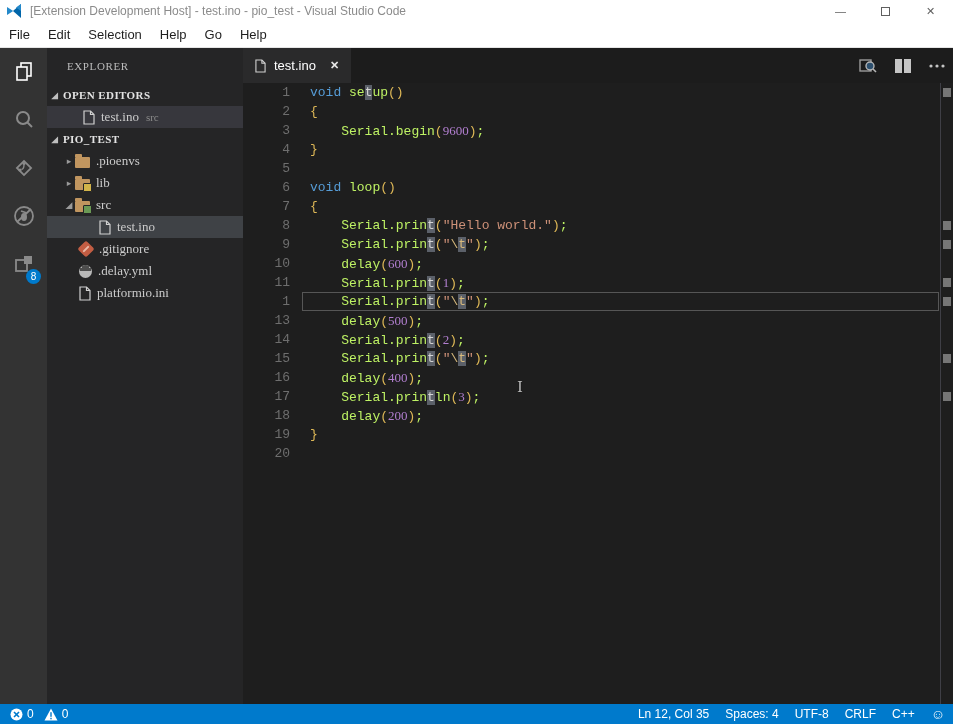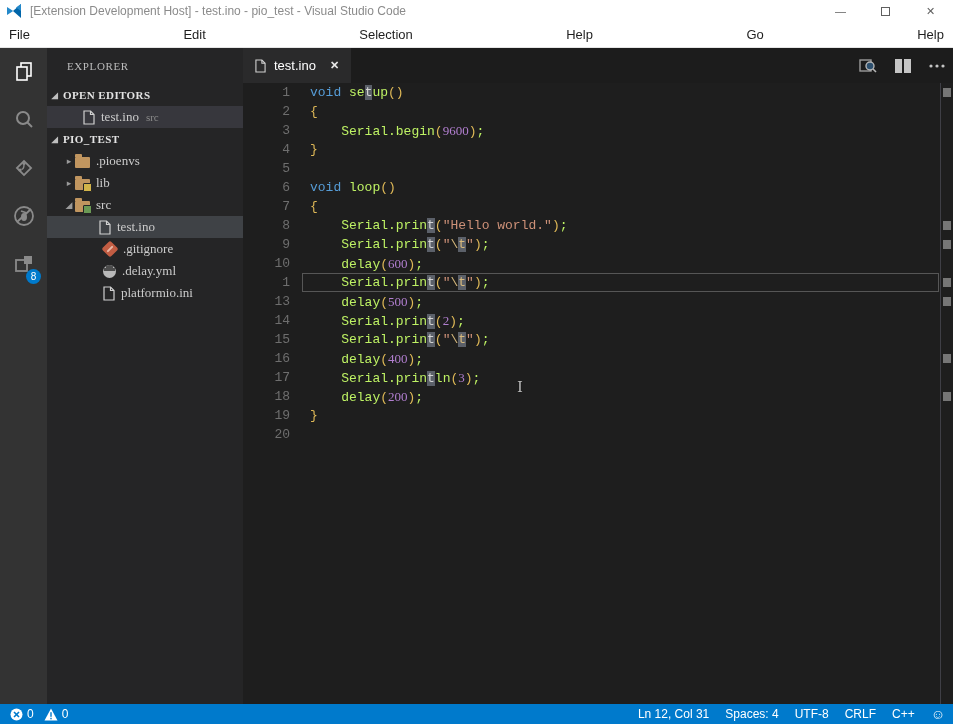--- a/index.html
+++ b/index.html
@@ -11,21 +11,21 @@
               display:flex; align-items:center; }
   .titlebar .logo { width:16px; height:16px; margin:0 8px 0 6px; }
   .titlebar .title { font-size:12px; color:#8b8b8b; white-space:nowrap; }
   .win-controls { position:absolute; right:0; top:0; height:22px; display:flex; }
   .win-btn { width:45px; height:22px; display:flex; align-items:center; justify-content:center;
              color:#5f5f5f; font-size:11px; }
   .win-btn .box { width:9px; height:9px; border:1px solid #5f5f5f; display:block; }
 
   
   .menubar { position:absolute; left:0; top:22px; width:953px; height:26px; background:#ffffff;
-             display:flex; align-items:center; border-bottom:1px solid #e5e5e5;justify-content:space-between; }
+             display:flex; align-items:center; border-bottom:1px solid #e5e5e5; }
   .menu-item { padding:0 9px; font-size:13px; color:#1f1f1f; height:100%; display:flex; align-items:center; }
 
   
   .activitybar { position:absolute; left:0; top:48px; width:47px; height:656px; background:#333333; }
   .act-item { width:47px; height:48px; display:flex; align-items:center; justify-content:center; position:relative; }
   .act-badge { position:absolute; right:6px; bottom:4px; min-width:15px; height:15px; border-radius:50%;
                background:#007acc; color:#fff; font-size:10px; display:flex; align-items:center;
                justify-content:center; padding:0 2px; }
 
   
@@ -36,21 +36,21 @@
   .section-header { height:22px; display:flex; align-items:center; font-size:11px; font-weight:bold;
                     color:#e3e3e3; letter-spacing:0.4px; }
   .section-header .twistie { width:16px; text-align:center; font-size:8px; color:#bfbfbf; }
   .row { height:22px; display:flex; align-items:center; }
   .row.sel1 { background:#37373d; }
   .row.sel2 { background:#3f4246; }
   .row .tw { width:12px; text-align:center; font-size:9px; color:#9a9a9a; }
   .row .lbl { margin-left:6px; color:#cccccc; }
   .row .detail { margin-left:7px; color:#8a8a8a; font-size:11px; }
   .ind1 { padding-left:16px; } 
-  .ind2 { padding-left:56px; } 
+  .ind2 { padding-left:32px; } 
   .ind3 { padding-left:52px; } 
   .indoe { padding-left:36px; } 
 
   .fold { width:15px; height:11px; background:#c0955f; border-radius:1px; position:relative; margin-top:2px; flex:none; }
   .fold::before { content:""; position:absolute; top:-3px; left:0; width:7px; height:3px; background:#c0955f;
                   border-radius:1px 1px 0 0; }
   .fold.badge-y::after { content:""; position:absolute; right:-2px; bottom:-2px; width:7px; height:7px;
                          background:#d2b44a; border:1px solid #252526; border-radius:1px; }
   .fold.badge-g::after { content:""; position:absolute; right:-2px; bottom:-2px; width:7px; height:7px;
                          background:#6a9955; border:1px solid #252526; border-radius:1px; }
@@ -265,20 +265,21 @@
       <div class="line"><div class="ln">1</div><div class="code"><span class="k">void</span><span class="p"> se</span><span class="ph">t</span><span class="p">up</span><span class="b">()</span></div></div>
       <div class="line"><div class="ln">2</div><div class="code"><span class="b">{</span></div></div>
       <div class="line"><div class="ln">3</div><div class="code"><span class="p">    Serial.begin</span><span class="b">(</span><span class="nu">9600</span><span class="b">)</span><span class="p">;</span></div></div>
       <div class="line"><div class="ln">4</div><div class="code"><span class="b">}</span></div></div>
       <div class="line"><div class="ln">5</div><div class="code"></div></div>
       <div class="line"><div class="ln">6</div><div class="code"><span class="k">void</span><span class="p"> loop</span><span class="b">()</span></div></div>
       <div class="line"><div class="ln">7</div><div class="code"><span class="b">{</span></div></div>
       <div class="line"><div class="ln">8</div><div class="code"><span class="p">    Serial.prin</span><span class="ph">t</span><span class="b">(</span><span class="s">"Hello world."</span><span class="b">)</span><span class="p">;</span></div></div>
       <div class="line"><div class="ln">9</div><div class="code"><span class="p">    Serial.prin</span><span class="ph">t</span><span class="b">(</span><span class="s">"</span><span class="e">\</span><span class="eh">t</span><span class="s">"</span><span class="b">)</span><span class="p">;</span></div></div>
       <div class="line"><div class="ln">10</div><div class="code"><span class="p">    delay</span><span class="b">(</span><span class="nu">600</span><span class="b">)</span><span class="p">;</span></div></div>
+      <div class="line"><div class="ln">11</div><div class="code"><span class="p">    Serial.prin</span><span class="ph">t</span><span class="b">(</span><span class="nu">1</span><span class="b">)</span><span class="p">;</span></div></div>
       <div class="line cur"><div class="ln">1</div><div class="code"><span class="p">    Serial.prin</span><span class="ph">t</span><span class="b">(</span><span class="s">"</span><span class="e">\</span><span class="eh">t</span><span class="s">"</span><span class="b">)</span><span class="p">;</span></div></div>
       <div class="line"><div class="ln">13</div><div class="code"><span class="p">    delay</span><span class="b">(</span><span class="nu">500</span><span class="b">)</span><span class="p">;</span></div></div>
       <div class="line"><div class="ln">14</div><div class="code"><span class="p">    Serial.prin</span><span class="ph">t</span><span class="b">(</span><span class="nu">2</span><span class="b">)</span><span class="p">;</span></div></div>
       <div class="line"><div class="ln">15</div><div class="code"><span class="p">    Serial.prin</span><span class="ph">t</span><span class="b">(</span><span class="s">"</span><span class="e">\</span><span class="eh">t</span><span class="s">"</span><span class="b">)</span><span class="p">;</span></div></div>
       <div class="line"><div class="ln">16</div><div class="code"><span class="p">    delay</span><span class="b">(</span><span class="nu">400</span><span class="b">)</span><span class="p">;</span></div></div>
       <div class="line"><div class="ln">17</div><div class="code"><span class="p">    Serial.prin</span><span class="ph">t</span><span class="p">ln</span><span class="b">(</span><span class="nu">3</span><span class="b">)</span><span class="p">;</span></div></div>
       <div class="line"><div class="ln">18</div><div class="code"><span class="p">    delay</span><span class="b">(</span><span class="nu">200</span><span class="b">)</span><span class="p">;</span></div></div>
       <div class="line"><div class="ln">19</div><div class="code"><span class="b">}</span></div></div>
       <div class="line"><div class="ln">20</div><div class="code"></div></div>
     </div>
@@ -310,20 +311,20 @@
     <span class="sb-ico" style="margin-left:6px;">
       <svg width="14" height="13" viewBox="0 0 14 13">
         <polygon points="7,0.5 13.5,12.5 0.5,12.5" fill="#ffffff"></polygon>
         <rect x="6.3" y="4.2" width="1.4" height="4.6" fill="#007acc"></rect>
         <rect x="6.3" y="9.8" width="1.4" height="1.5" fill="#007acc"></rect>
       </svg>
     </span>
     <span>0</span>
   </div>
   <div class="sb-right">
-    <span class="sb-item">Ln 12, Col 31</span>
+    <span class="sb-item">Ln 12, Col 35</span>
     <span class="sb-item">Spaces: 4</span>
     <span class="sb-item">UTF-8</span>
     <span class="sb-item">CRLF</span>
     <span class="sb-item">C++</span>
     <span class="sb-item" style="font-size:14px;">☺</span>
   </div>
 </div>
 
 </body></html>

